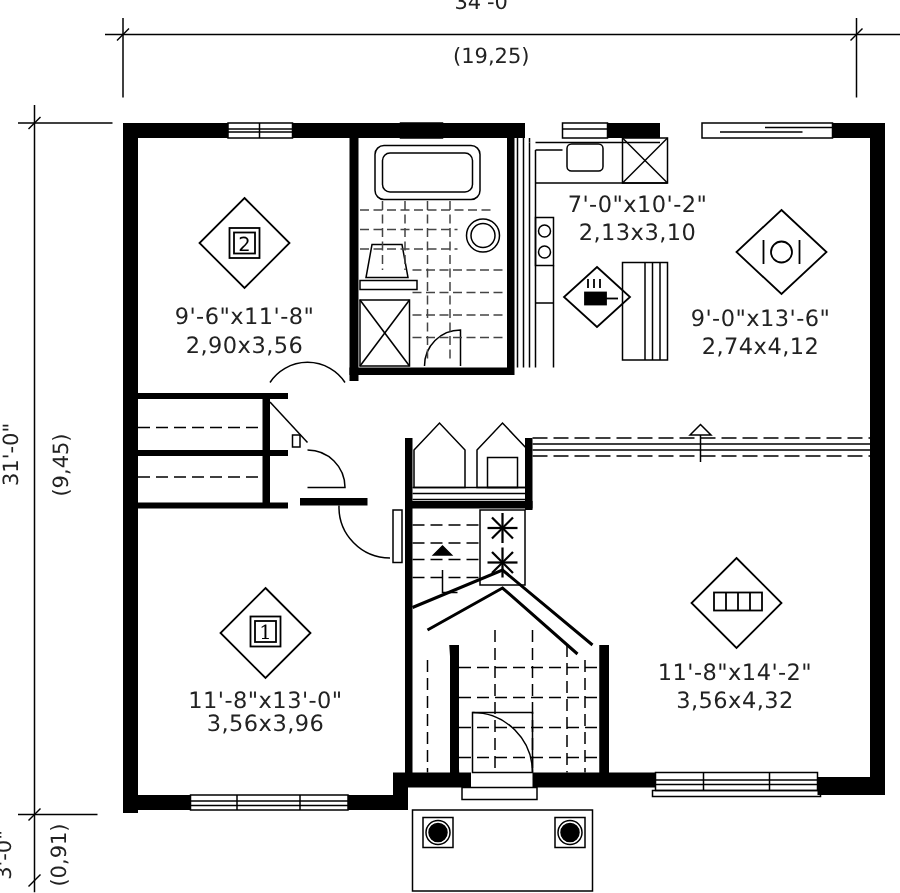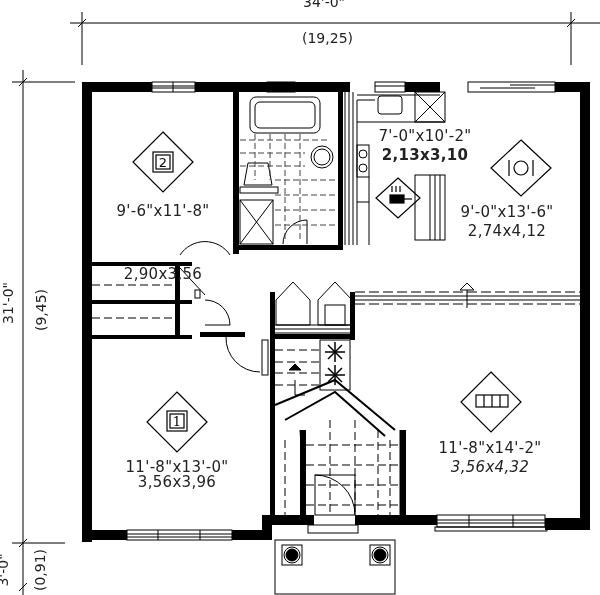--- a/index.html
+++ b/index.html
@@ -240,25 +240,25 @@
 </svg>
 
 <div class="dim" style="left:303px; top:-6px;">34'-0"</div>
 <div class="dim" style="left:302px; top:30px;">(19,25)</div>
 <div class="dim vert" style="left:-22px; top:295px; width:60px; text-align:center;">31'-0"</div>
 <div class="dim vert" style="left:16px; top:302px; width:50px; text-align:center;">(9,45)</div>
 <div class="dim vert" style="left:-22px; top:562px; width:50px; text-align:center;">3'-0"</div>
 <div class="dim vert" style="left:15px; top:562px; width:50px; text-align:center;">(0,91)</div>
 
 <div class="lbl" style="left:103px; top:203px; width:120px;">9'-6"x11'-8"</div>
-<div class="lbl" style="left:103px; top:222px; width:120px;margin-top:44px;">2,90x3,56</div>
+<div class="lbl" style="left:103px; top:222px; width:120px;">2,90x3,56</div>
 
 <div class="lbl" style="left:365px; top:128px; width:120px;">7'-0"x10'-2"</div>
-<div class="lbl" style="left:365px; top:147px; width:120px;font-weight:bold;">2,13x3,10</div>
+<div class="lbl" style="left:365px; top:147px; width:120px;">2,13x3,10</div>
 
 <div class="lbl" style="left:447px; top:204px; width:120px;">9'-0"x13'-6"</div>
 <div class="lbl" style="left:447px; top:223px; width:120px;">2,74x4,12</div>
 
 <div class="lbl" style="left:112px; top:459px; width:130px;">11'-8"x13'-0"</div>
 <div class="lbl" style="left:112px; top:474px; width:130px;">3,56x3,96</div>
 
 <div class="lbl" style="left:425px; top:440px; width:130px;">11'-8"x14'-2"</div>
-<div class="lbl" style="left:425px; top:459px; width:130px;font-style:italic;">3,56x4,32</div>
+<div class="lbl" style="left:425px; top:459px; width:130px;">3,56x4,32</div>
 
 </body></html>

